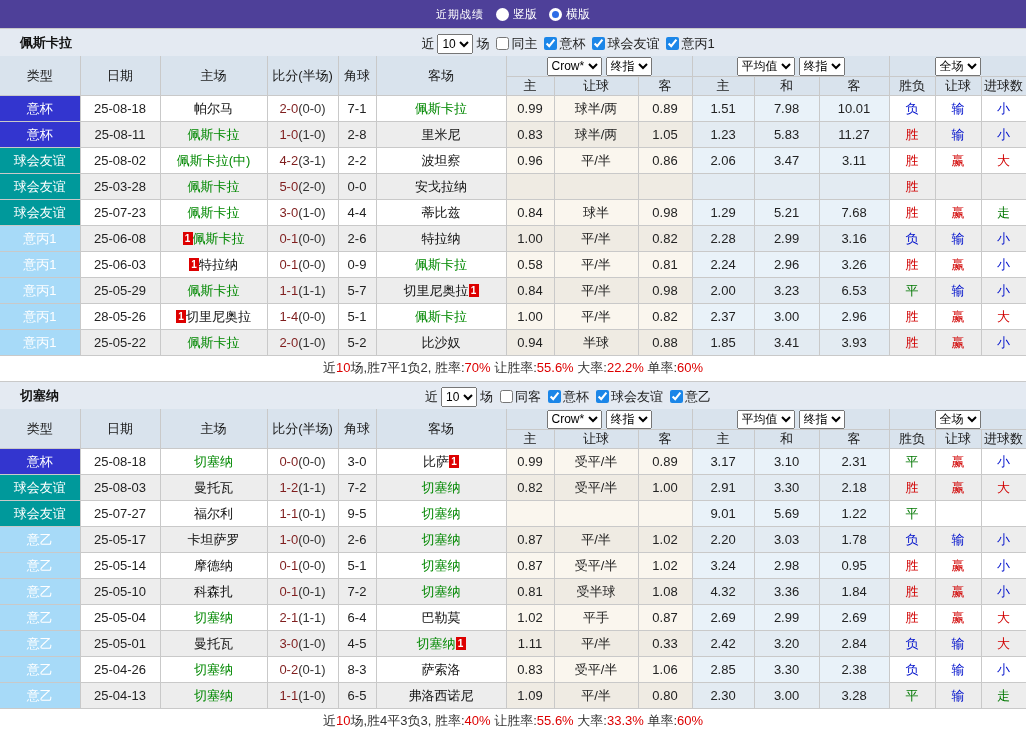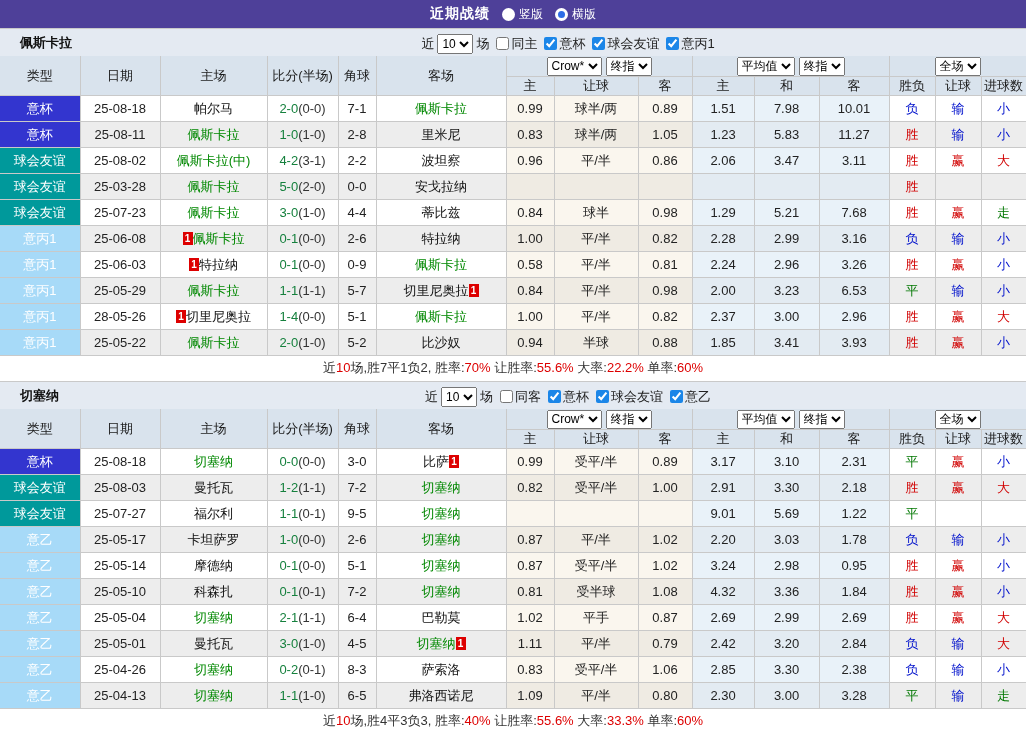--- a/index.html
+++ b/index.html
@@ -1,18 +1,18 @@
 <!DOCTYPE html>
 <html><head>
 <meta charset="utf-8">
 <style>
   html,body{margin:0;padding:0;background:#fff;font-family:"Liberation Sans","DejaVu Sans",sans-serif;color:#222;}
   body{width:1026px;overflow:hidden;}
   .topbar{height:28px;background:#4e4099;display:flex;align-items:center;justify-content:center;gap:12px;color:#fff;}
-  .topbar .title{font-size:14px;font-weight:bold;letter-spacing:1px;}
+  .topbar .title{font-size:11px;font-weight:normal;letter-spacing:1px;}
   .radio-opt{display:inline-flex;align-items:center;gap:4px;font-size:12px;cursor:pointer;}
   .r-on{width:13px;height:13px;border-radius:50%;background:#fff;display:inline-block;}
   .r-off{width:13px;height:13px;border-radius:50%;background:#2e6de6;border:3px solid #fff;box-sizing:border-box;display:inline-block;}
   .sec-head{height:27px;background:#e4eaf2;border-top:1px solid #c9c9c9;position:relative;text-align:center;line-height:27px;font-size:13px;white-space:nowrap;}
   .sec-head .team{position:absolute;left:20px;font-weight:bold;color:#111;}
   .controls{display:inline-flex;align-items:center;gap:3px;margin-left:110px;vertical-align:middle;}
   .controls select{font-size:12px;height:20px;}
   .controls label{display:inline-flex;align-items:center;gap:1px;cursor:pointer;}
   .controls input[type=checkbox]{width:13px;height:13px;accent-color:#1b86e8;margin:0 1px 0 4px;}
   table{border-collapse:collapse;table-layout:fixed;width:1026px;}
@@ -23,21 +23,21 @@
   thead th.grp select{font-size:12px;height:19px;margin:0 2px;}
   tbody td{height:25px;font-size:13px;background:#fff;}
   tbody tr:nth-child(even) td{background:#ededed;}
   tbody td.g1{background:#faf6ee;}
   tbody tr:nth-child(even) td.g1{background:#efebe3;}
   tbody td.g2{background:#e9f2f9;}
   tbody tr:nth-child(even) td.g2{background:#e3ebf2;}
   td.type{color:#fff;font-size:13px;}
   .tname{color:#111;}
   .tname.green{color:#008800;}
-  .score-main{color:#15803d;}
+  .score-main{color:#7f1d1d;}
   .score-half{color:#333;}
   .badge{display:inline-block;background:#dd0000;color:#fff;font-size:10px;line-height:13px;width:10px;height:13px;vertical-align:1px;font-weight:bold;}
   .summary{height:24px;line-height:24px;text-align:center;font-size:13px;background:#fff;border-bottom:1px solid #fff;}
 </style>
 </head>
 <body>
 
 <div class="topbar">
   <span class="title">近期战绩</span>
   <span class="radio-opt">
@@ -476,21 +476,21 @@
           </tr>
           <tr>
             <td class="type" style="background:#a7daf8">意乙</td>
             <td>25-05-01</td>
             <td><span class="tname">曼托瓦</span></td>
             <td><span class="score-main">3-0</span><span class="score-half">(1-0)</span></td>
             <td>4-5</td>
             <td><span class="tname green">切塞纳</span><span class="badge">1</span></td>
             <td class="g1">1.11</td>
             <td class="g1">平/半</td>
-            <td class="g1">0.79</td>
+            <td class="g1">0.33</td>
             <td class="g2">2.42</td>
             <td class="g2">3.20</td>
             <td class="g2">2.84</td>
             <td style="color:#0011cc">负</td>
             <td style="color:#0011cc">输</td>
             <td style="color:#d10000">大</td>
           </tr>
           <tr>
             <td class="type" style="background:#a7daf8">意乙</td>
             <td>25-04-26</td>

